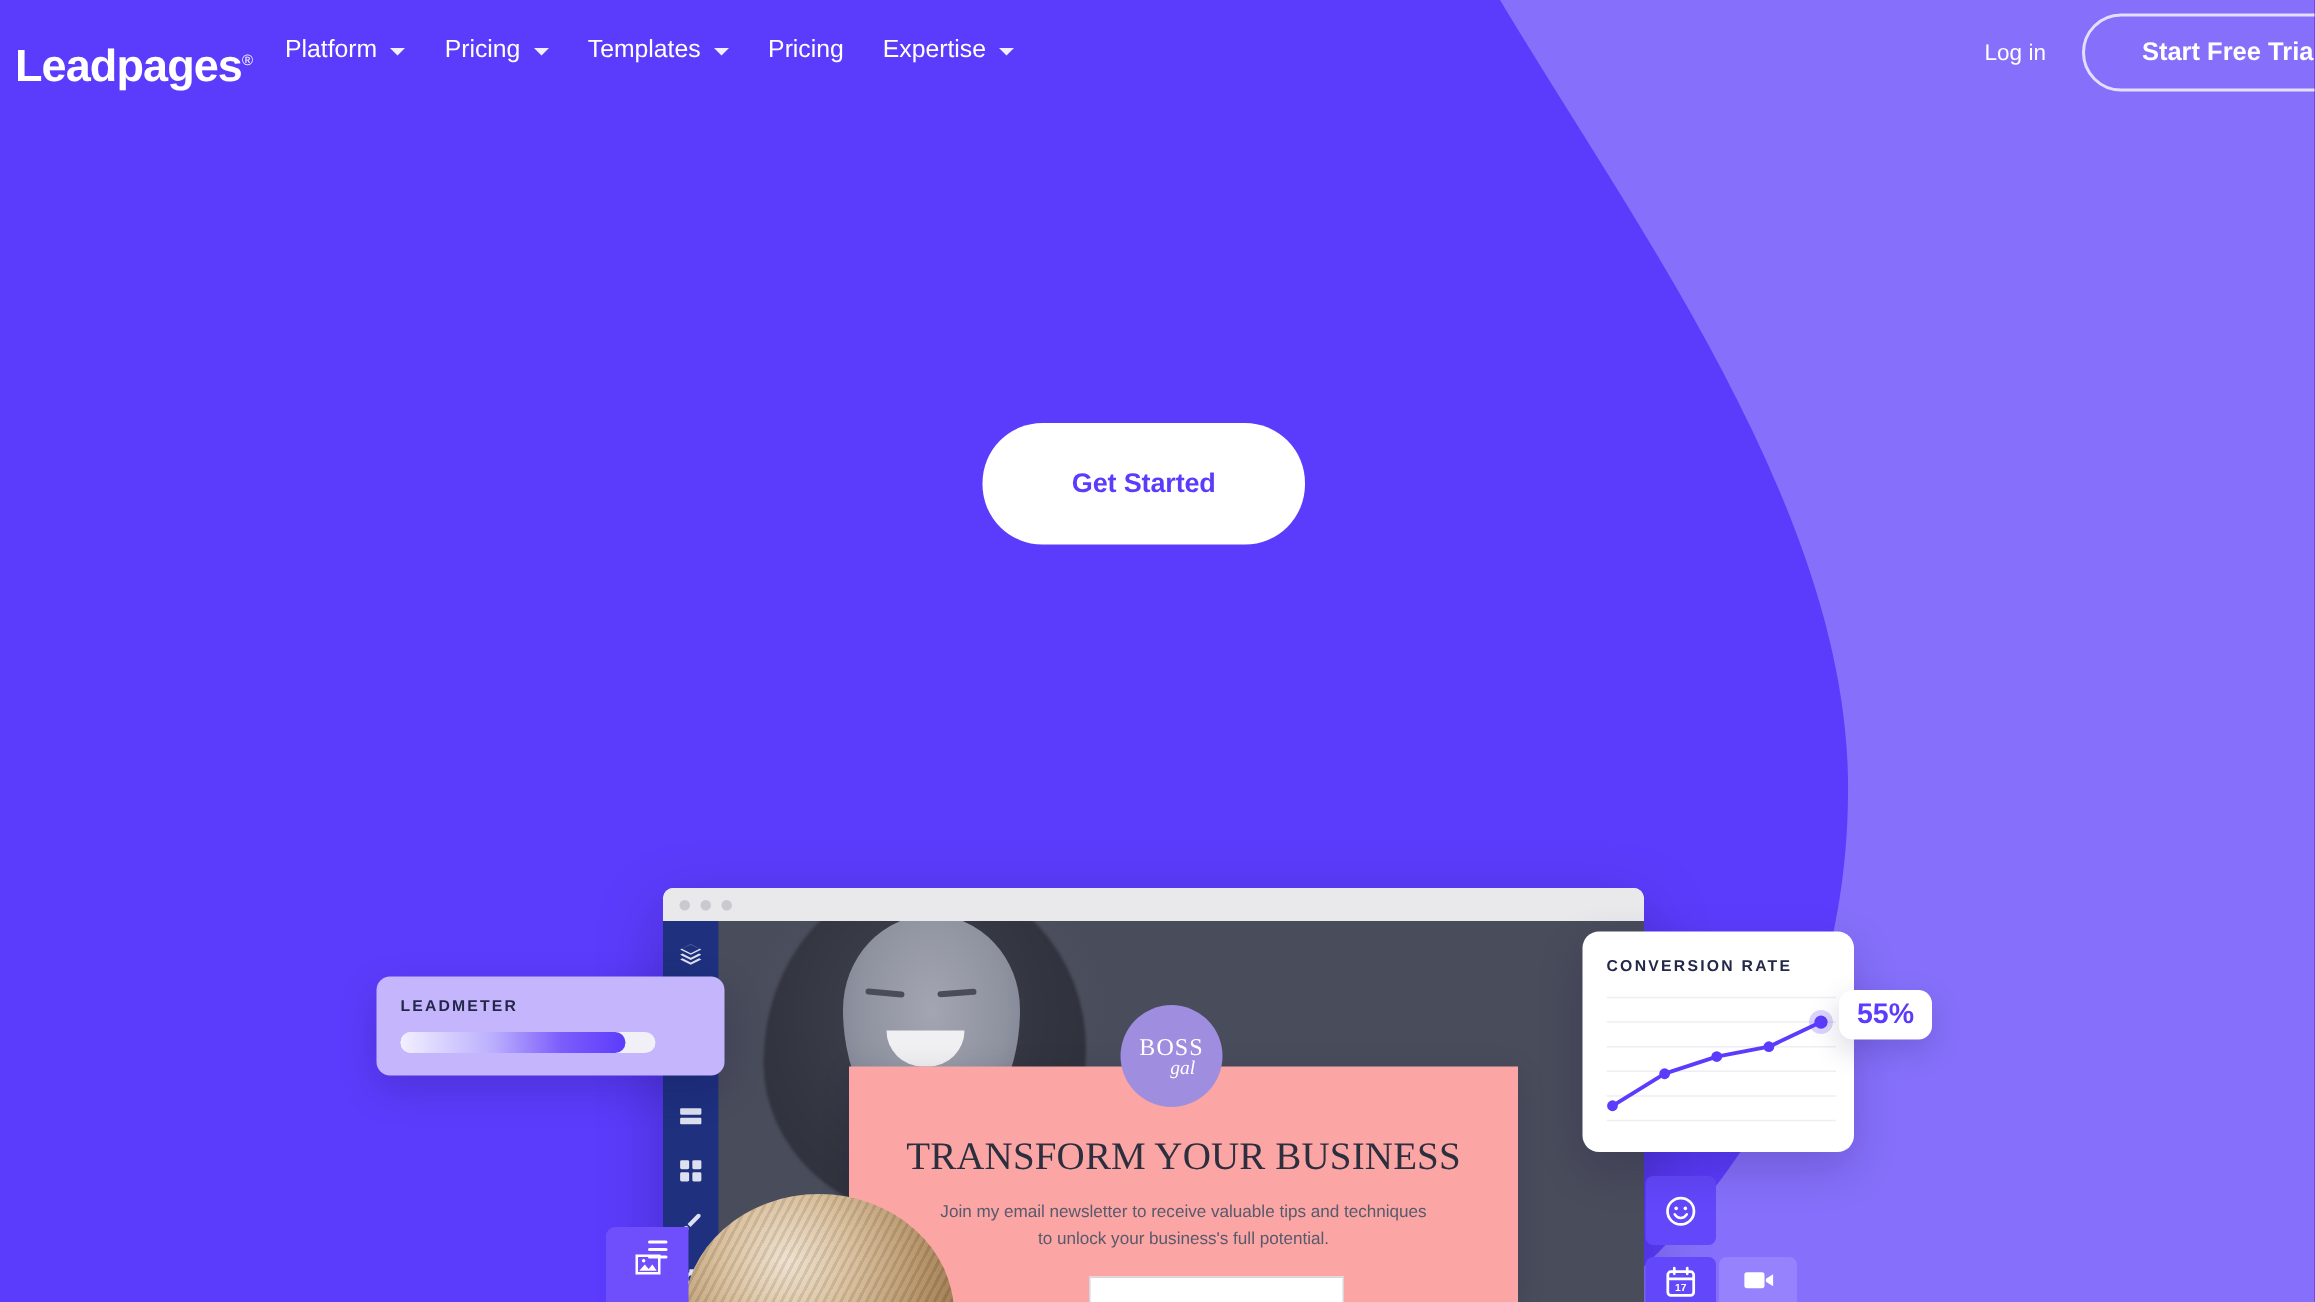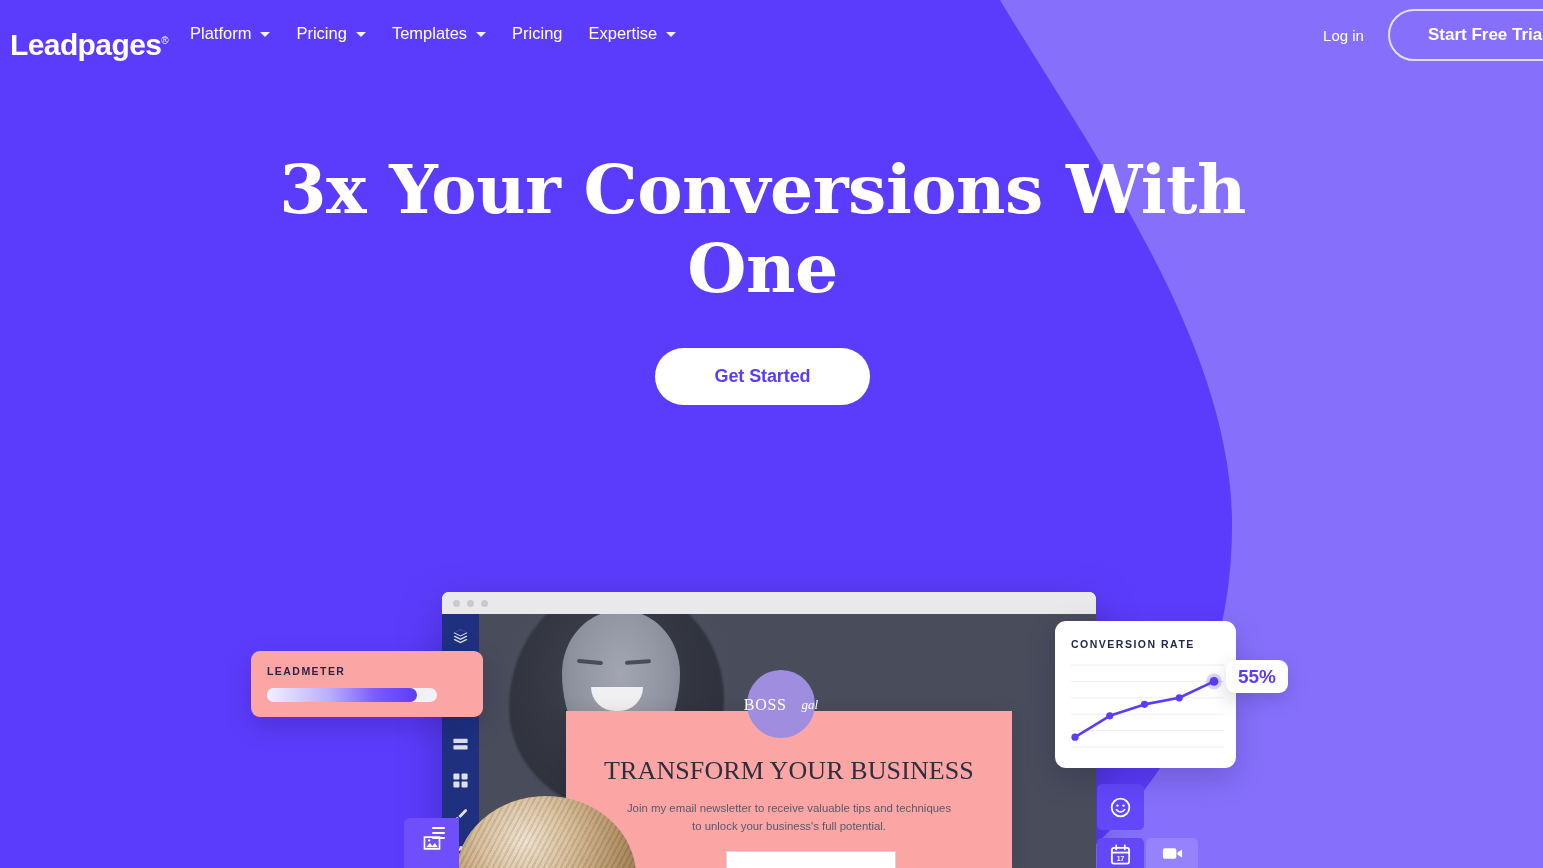--- a/index.html
+++ b/index.html
@@ -133,28 +133,28 @@
     color: #ffffff;
     font-size: 23.5px;
     font-weight: 400;
     line-height: 1.72;
     max-width: 1055px;
     margin: 38px auto 0;
     letter-spacing: -0.1px;
   }
   #cta-btn {
     display: inline-block;
-    margin-top: 40px;
+    margin-top: 53px;
     background: #ffffff;
     color: #5c3cfc;
     font-size: 18px;
     font-weight: 600;
     border: none;
     border-radius: 40px;
-    padding: 18px 60px;
+    padding: 30px 60px;
     cursor: pointer;
     letter-spacing: -0.1px;
   }
 
   
   #stage {
     position: absolute;
     left: 0; top: 0;
     width: 1543px; height: 868px;
     z-index: 15;
@@ -271,20 +271,21 @@
     box-shadow: 0 3px 18px rgba(20,14,60,0.12);
   }
   #bossgal-badge {
     position: absolute;
     left: 305px; top: 56px;
     width: 68px; height: 68px;
     border-radius: 50%;
     background: #9f8ee0;
     z-index: 5;
     display: flex;
+    flex-direction: column;
     align-items: center;
     justify-content: center;
     line-height: 1;
   }
   #bossgal-boss {
     font-family: "Liberation Serif", serif;
     color: #ffffff;
     font-size: 16px;
     letter-spacing: 0.7px;
     margin-bottom: -2px;
@@ -349,21 +350,21 @@
     background:
       repeating-linear-gradient(118deg, rgba(108,78,46,0.30) 0 2px, rgba(230,210,180,0.18) 2px 5px);
     opacity: 0.55;
   }
 
   
   #leadmeter {
     position: absolute;
     left: 251px; top: 651px;
     width: 232px; height: 66px;
-    background: #fca5a5;
+    background: #c4b5fd;
     border-radius: 9px;
     box-shadow: 0 9px 26px rgba(20,12,70,0.20);
     padding: 14px 16px;
     z-index: 18;
   }
   #leadmeter-label {
     color: #23284a;
     font-size: 10.5px;
     font-weight: 700;
     letter-spacing: 1.45px;
@@ -506,21 +507,21 @@
   </div>
 
   <div id="nav-right">
     <div id="login-link">Log in</div>
     <button id="trial-btn">Start Free Trial</button>
   </div>
 </div>
 
 <div id="hero">
   <h1 id="hero-title">
-    <span>3x Your Conversions With One</span><br>
+    <br>
   </h1>
   <button id="cta-btn">Get Started</button>
 </div>
 
 <div id="stage">
 
   <div id="media-tile">
     <svg viewBox="0 0 24 24" style="width:20px;height:20px;fill:#ffffff;">
       <path d="M3 5h18v14H3z" fill="none" stroke="#ffffff" stroke-width="2" rx="2"></path>
       <path d="M5 17l4.5-5 3 3.5L15.5 12 19 17z"></path>

